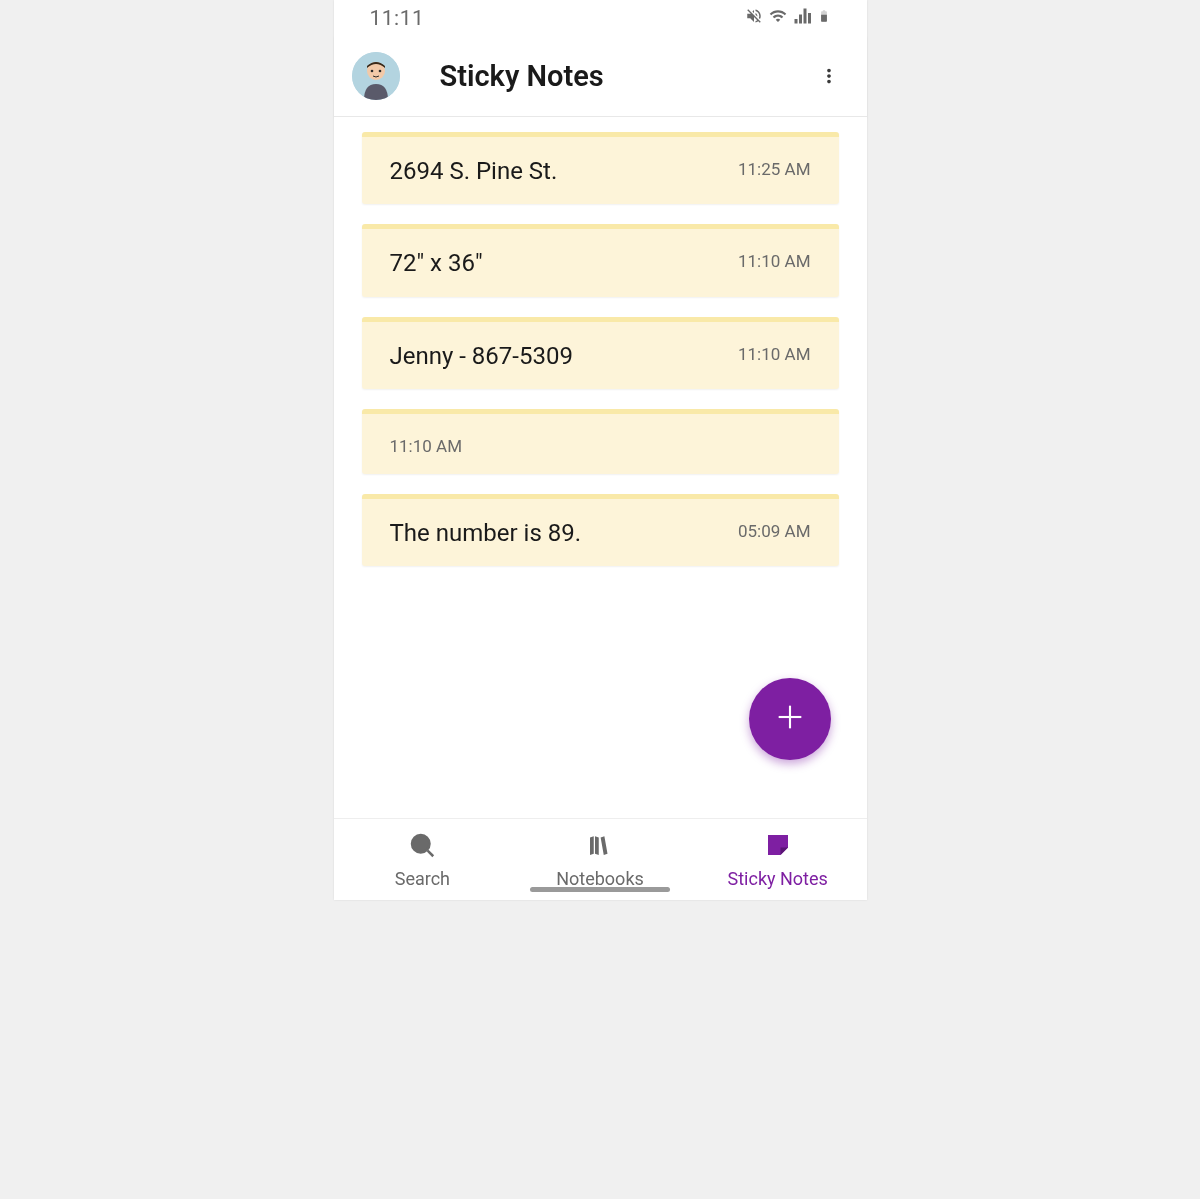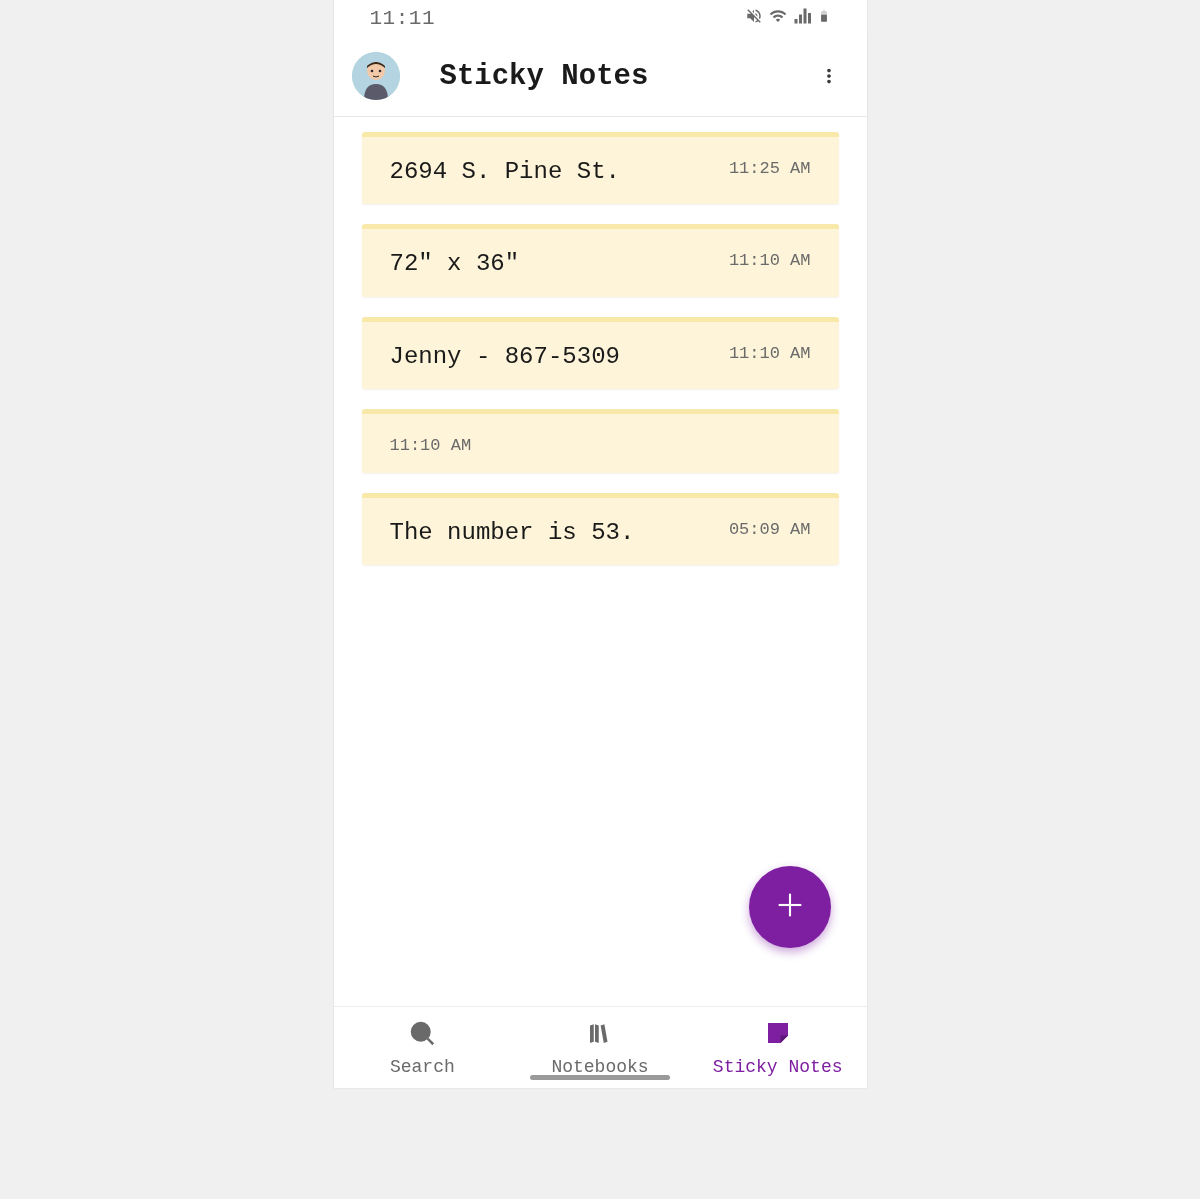--- a/index.html
+++ b/index.html
@@ -11,27 +11,26 @@
       font-family: -apple-system, BlinkMacSystemFont, "Segoe UI", Roboto, Helvetica, Arial, sans-serif;
       background: #f0f0f0;
       display: flex;
       justify-content: center;
       align-items: flex-start;
       min-height: 1199px;
       width: 1200px;
     }
     .phone-screen {
       width: 533px;
-      height: 1088px;
+      height: 900px;
       background: #ffffff;
       position: relative;
       display: flex;
       flex-direction: column;
       box-shadow: 0 0 2px rgba(0,0,0,0.1);
-      font-family: Liberation Mono, monospace;
     }
     
     .status-bar {
       height: 36px;
       display: flex;
       align-items: center;
       justify-content: space-between;
       padding: 0 36px 0 36px;
       color: #6a6a6a;
     }
@@ -244,21 +243,21 @@
       <div class="note-time">11:10 AM</div>
     </div>
     <div class="note-card">
       <div class="note-content">Jenny - 867-5309</div>
       <div class="note-time">11:10 AM</div>
     </div>
     <div class="note-card">
       <div class="note-time">11:10 AM</div>
     </div>
     <div class="note-card">
-      <div class="note-content">The number is 53.</div>
+      <div class="note-content">The number is 89.</div>
       <div class="note-time">05:09 AM</div>
     </div>
   </div>
 
   <div class="fab">
     <span>
       <svg width="34" height="34" viewBox="0 0 24 24" fill="none" stroke-width="1.5">
           <line x1="12" y1="4" x2="12" y2="20"></line>
           <line x1="4" y1="12" x2="20" y2="12"></line>
         </svg>

